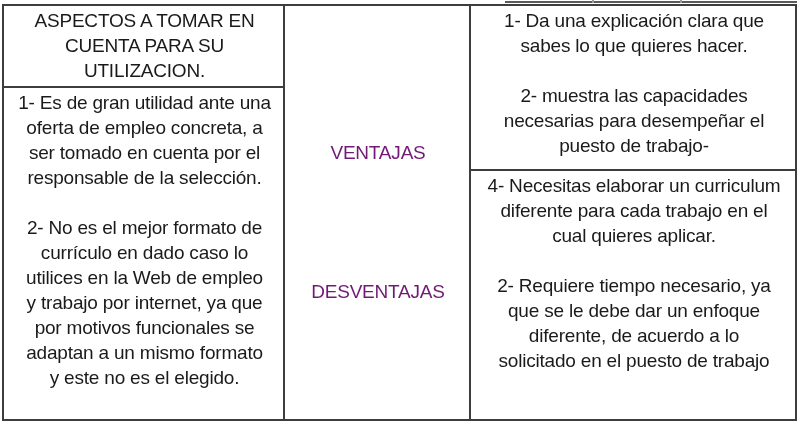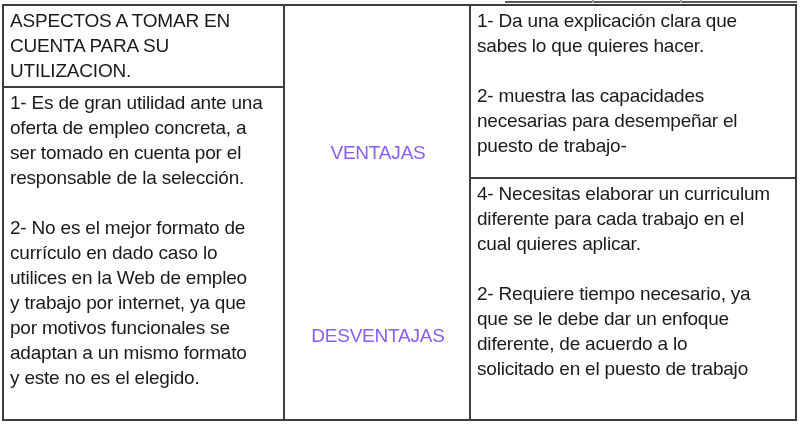--- a/index.html
+++ b/index.html
@@ -23,32 +23,33 @@
   table.cmp td {
     border: 2px solid #3d3d3d;
     vertical-align: top;
     padding: 2px 4px 0 6px;
     font-size: 19px;
     line-height: 25px;
     letter-spacing: -0.2px;
     color: #1a1a1a;
     white-space: pre;
     overflow: hidden;
+    text-align: center;
   }
   td.middle-cell {
     text-align: center;
     padding: 0;
   }
   .vlabel {
     font-size: 19px;
     line-height: 25px;
-    color: #8b5cf6;
+    color: #701a75;
   }
   .ventajas-pos   { margin-top: 82px; }
-  .desventajas-pos{ margin-top: 108px; }
+  .desventajas-pos{ margin-top: 64px; }
 
   
   .artifact-top-line {
     position: absolute;
     left: 505px; top: 1px;
     width: 292px; height: 2px;
     background: #5a5a5a;
   }
   .artifact-tick {
     position: absolute;

